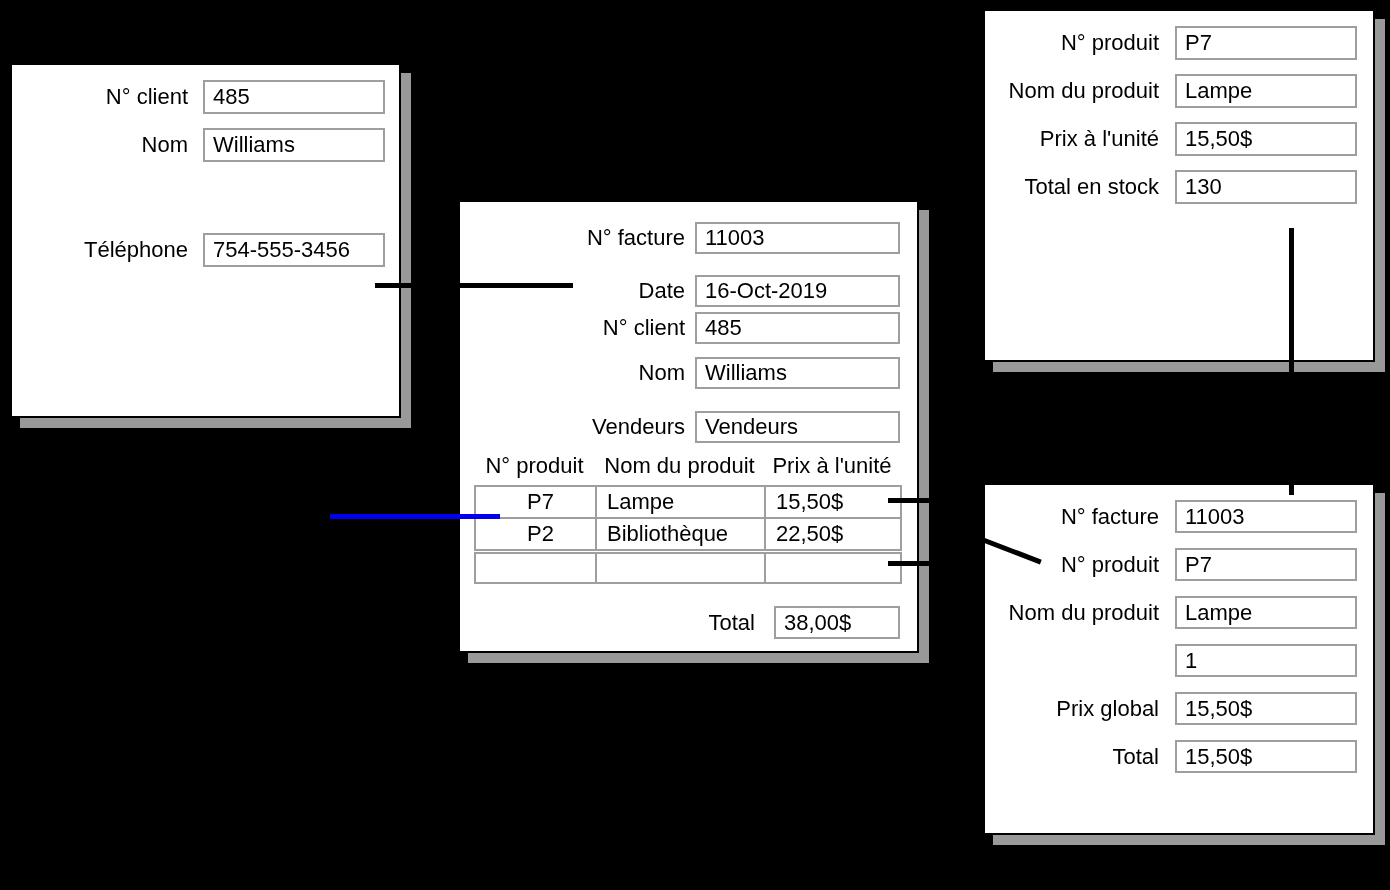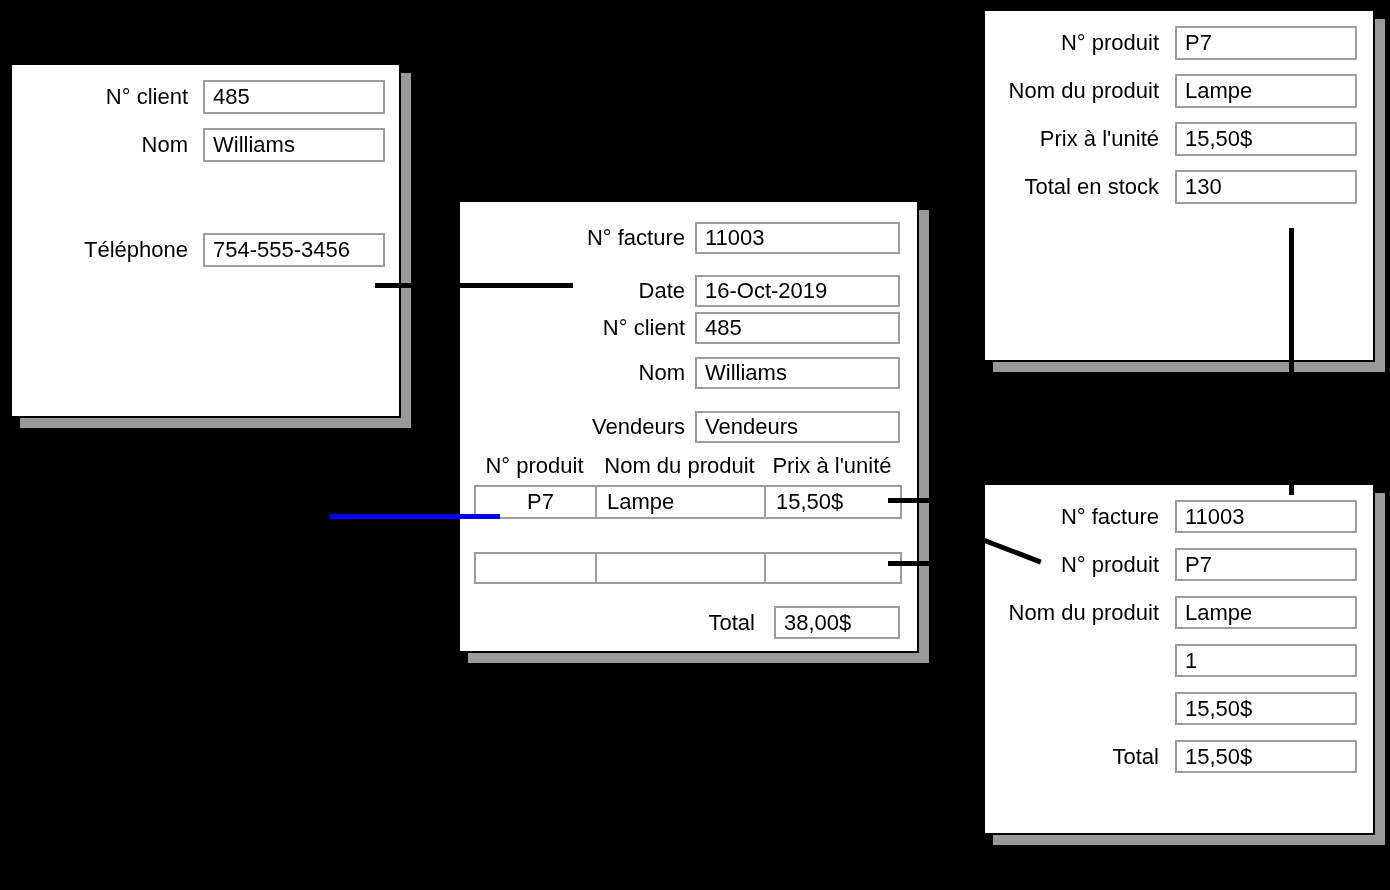--- a/index.html
+++ b/index.html
@@ -121,20 +121,25 @@
     <span class="thead-label th1">N° produit</span>
     <span class="thead-label th2">Nom du produit</span>
     <span class="thead-label th3">Prix à l'unité</span>
 
     <table class="ptable" id="items-table">
       <tbody>
           <tr>
         <td class="c1">P7</td>
         <td class="c2">Lampe</td>
         <td class="c3">15,50$</td>
+      </tr>
+      <tr>
+        <td class="c1">P2</td>
+        <td class="c2">Bibliothèque</td>
+        <td class="c3">22,50$</td>
       </tr>
     </tbody>
       </table>
     <table class="ptable" id="empty-table">
       <tbody>
           <tr>
         <td class="c1"></td>
         <td class="c2"></td>
         <td class="c3"></td>
       </tr>
@@ -176,20 +181,21 @@
       <span class="fbox">P7</span>
     </div>
     <div class="frow" style="top:111px">
       <span class="flabel">Nom du produit</span>
       <span class="fbox">Lampe</span>
     </div>
     <div class="frow" style="top:159px">
       <span class="fbox">1</span>
     </div>
     <div class="frow" style="top:207px">
+      <span class="flabel">Prix global</span>
       <span class="fbox">15,50$</span>
     </div>
     <div class="frow" style="top:255px">
       <span class="flabel">Total</span>
       <span class="fbox">15,50$</span>
     </div>
   </section>
 
   <div class="conn conn-a"></div>
   <div class="conn conn-b"></div>

